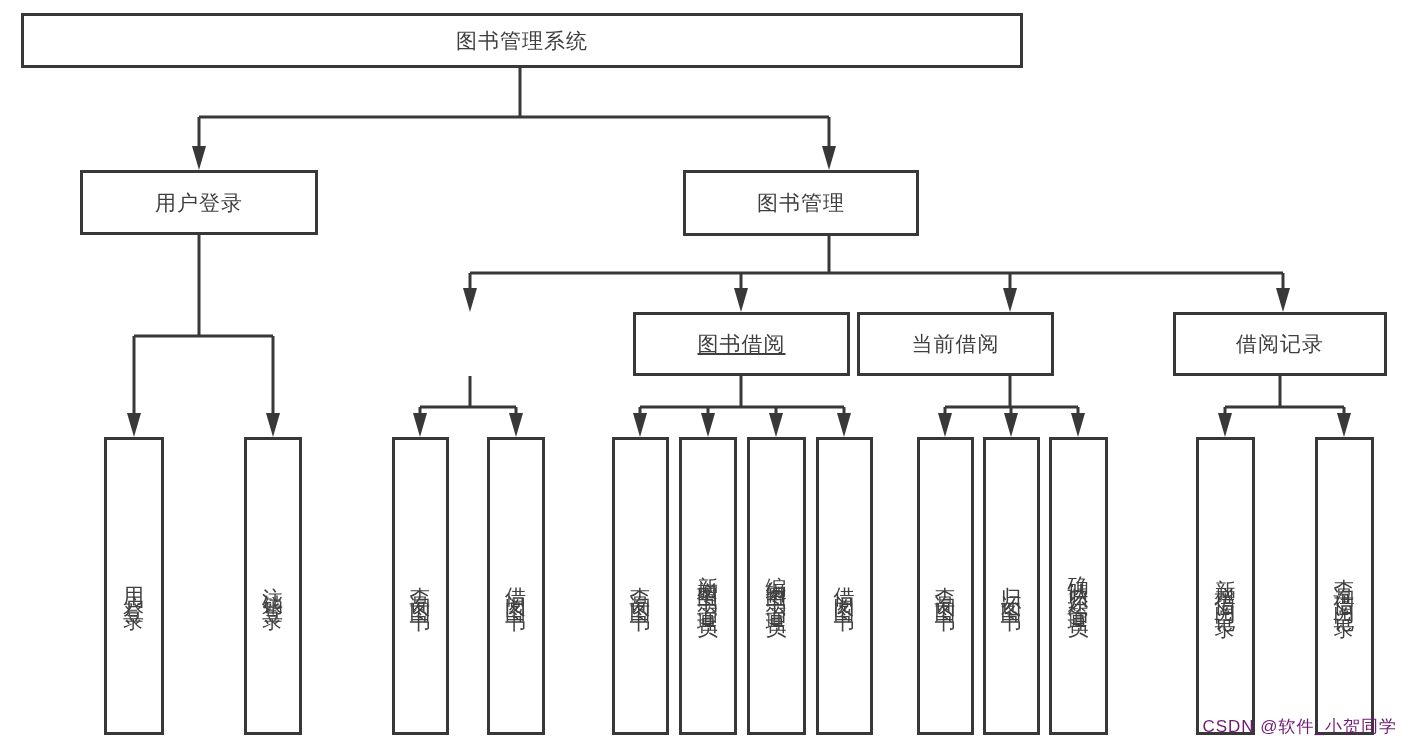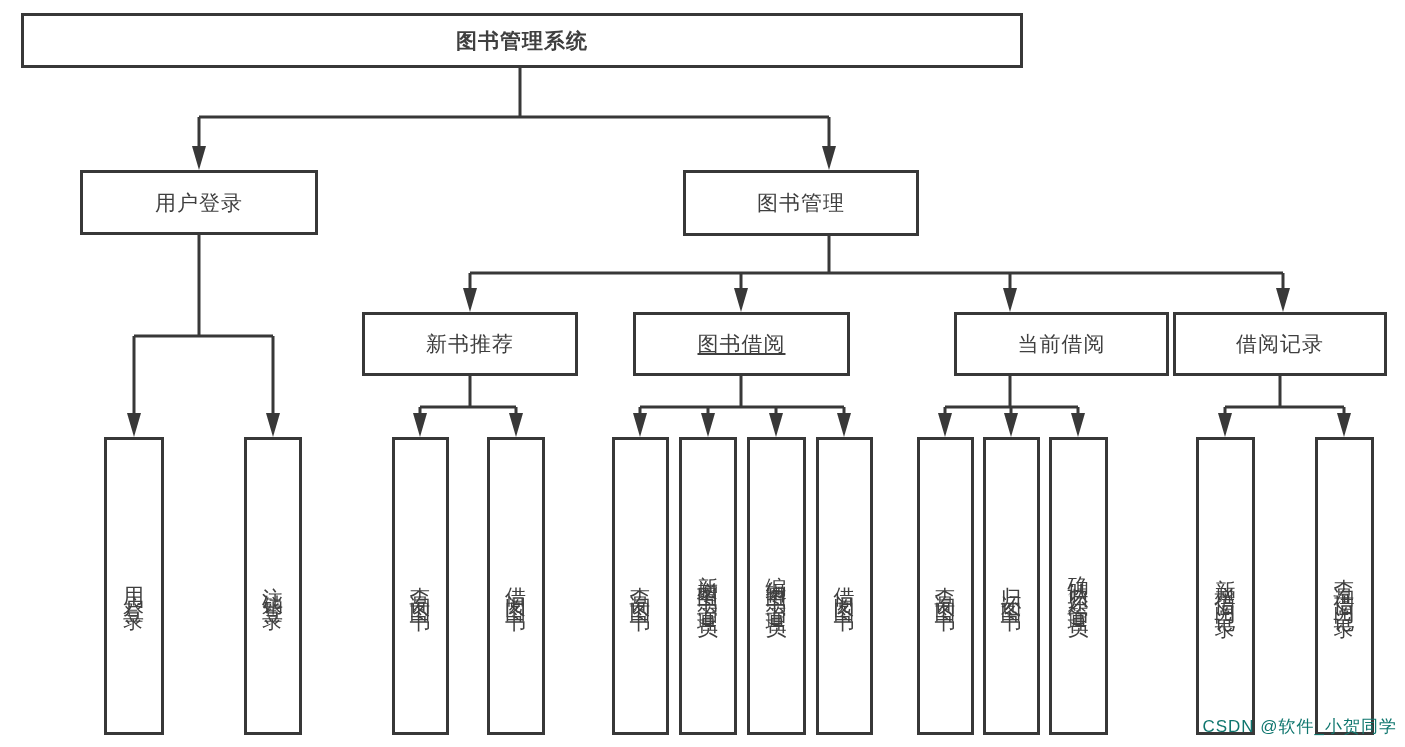--- a/index.html
+++ b/index.html
@@ -25,21 +25,21 @@
     text-orientation:mixed;
     font-size:21px;
     letter-spacing:8px;
     line-height:1;
     white-space:nowrap;
   }
   .watermark{
     position:absolute;
     right:8px;top:715px;
     font-size:17px;
-    color:#0f766e;
+    color:#701a75;
     letter-spacing:1px;
     white-space:nowrap;
   }
 </style>
 </head>
 <body>
 
 <div id="canvas">
 
   <svg id="wires" viewBox="0 0 1405 747" xmlns="http://www.w3.org/2000/svg">
@@ -78,38 +78,35 @@
       <polygon points="769,413 783,413 776,437"></polygon>
       <polygon points="837,413 851,413 844,437"></polygon>
       <polygon points="938,413 952,413 945,437"></polygon>
       <polygon points="1004,413 1018,413 1011,437"></polygon>
       <polygon points="1071,413 1085,413 1078,437"></polygon>
       <polygon points="1218,413 1232,413 1225,437"></polygon>
       <polygon points="1337,413 1351,413 1344,437"></polygon>
     </g>
   </svg>
 
-  <div class="box" style="left:21px;top:13px;width:1002px;height:55px;font-weight:bold;">
+  <div class="box" style="left:21px;top:13px;width:1002px;height:55px;">
     <span class="hlabel">图书管理系统</span>
   </div>
 
   <div class="box" style="left:80px;top:170px;width:238px;height:65px;">
     <span class="hlabel">用户登录</span>
   </div>
   <div class="box" style="left:683px;top:170px;width:236px;height:66px;">
     <span class="hlabel">图书管理</span>
   </div>
 
-  <div class="box" style="left:362px;top:312px;width:216px;height:64px;">
-    <span class="hlabel">新书推荐</span>
-  </div>
   <div class="box" style="left:633px;top:312px;width:217px;height:64px;text-decoration:underline;">
     <span class="hlabel">图书借阅</span>
   </div>
-  <div class="box" style="left:954px;top:312px;width:215px;height:64px;">
+  <div class="box" style="left:857px;top:312px;width:197px;height:64px;">
     <span class="hlabel">当前借阅</span>
   </div>
   <div class="box" style="left:1173px;top:312px;width:214px;height:64px;">
     <span class="hlabel">借阅记录</span>
   </div>
 
   <div class="box" style="left:104px;top:437px;width:60px;height:298px;">
     <span class="vlabel">用户登录</span>
   </div>
   <div class="box" style="left:244px;top:437px;width:58px;height:298px;">

